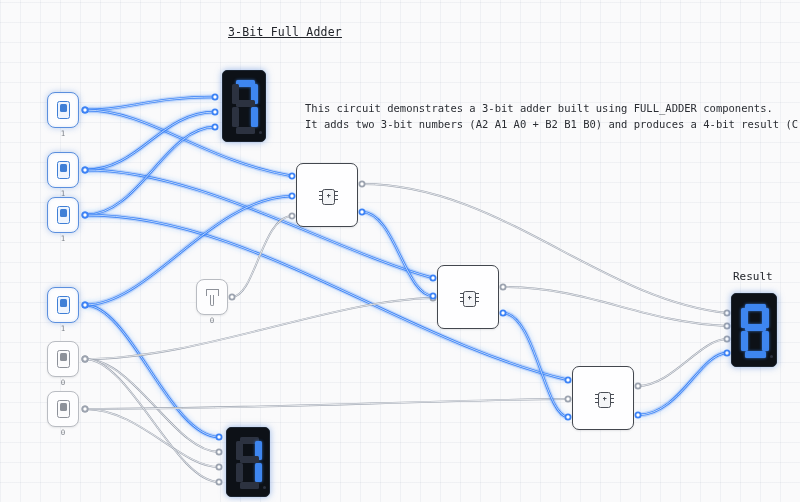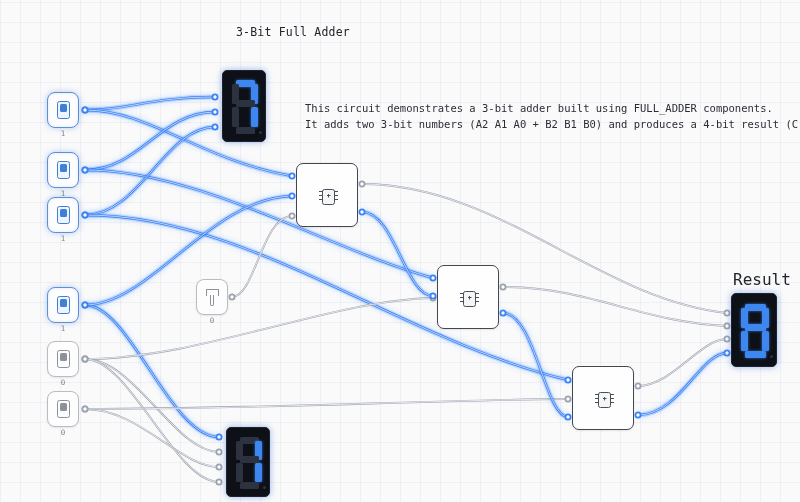--- a/index.html
+++ b/index.html
@@ -16,38 +16,39 @@
     background-image:
       linear-gradient(to right, rgba(60,80,120,0.055) 1px, transparent 1px),
       linear-gradient(to bottom, rgba(60,80,120,0.055) 1px, transparent 1px);
     background-size: 20px 20px;
     background-position: 0px 2px;
   }
   #wire-layer { position: absolute; inset: 0; width: 800px; height: 502px; pointer-events: none; }
 
   .title {
     position: absolute;
-    left: 236px; top: 25px;
+    left: 228px; top: 25px;
     font-size: 11.5px;
     color: #22252b;
     letter-spacing: 0.2px;
     white-space: nowrap;
+    text-decoration: underline;
   }
   .desc {
     position: absolute;
     left: 305px; top: 100px;
     font-size: 10.5px;
     line-height: 16px;
     color: #2a2d33;
     white-space: pre;
   }
   .result-label {
     position: absolute;
     left: 733px; top: 270px;
-    font-size: 16px;
+    font-size: 11px;
     color: #22252b;
     white-space: nowrap;
   }
 
   
   .comp-box {
     position: absolute;
     width: 32px; height: 36px;
     border-radius: 8px;
     background: #fdfdfe;

